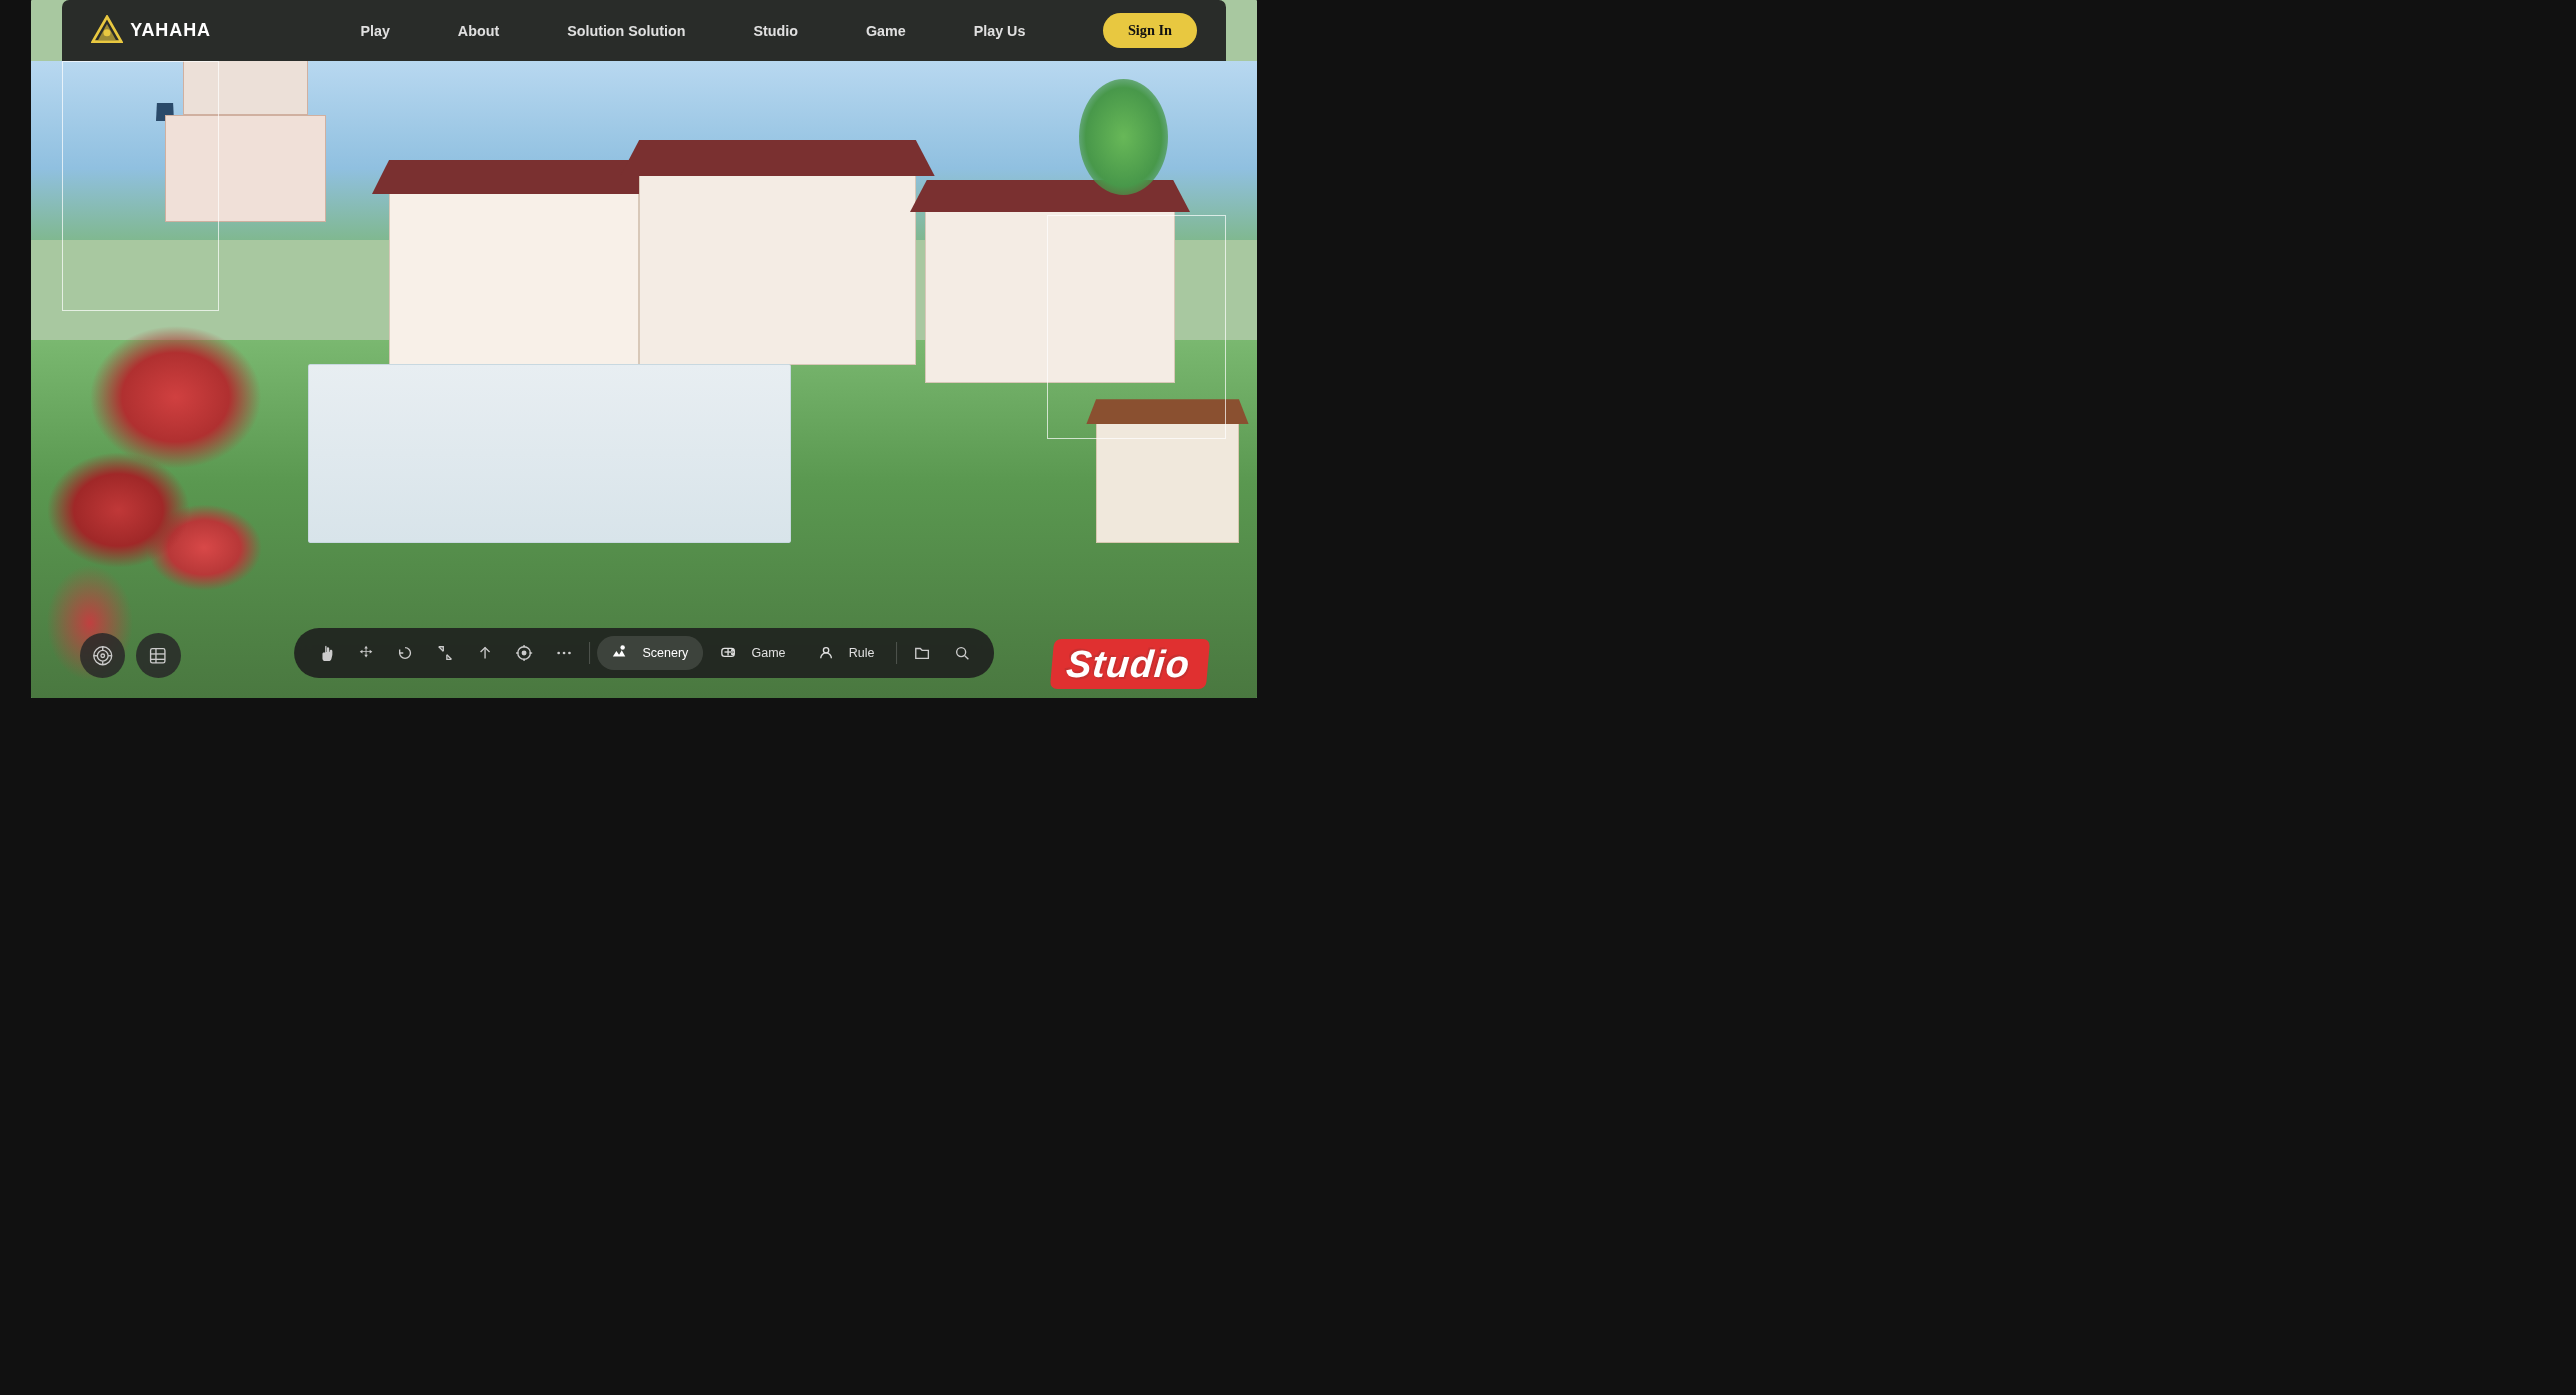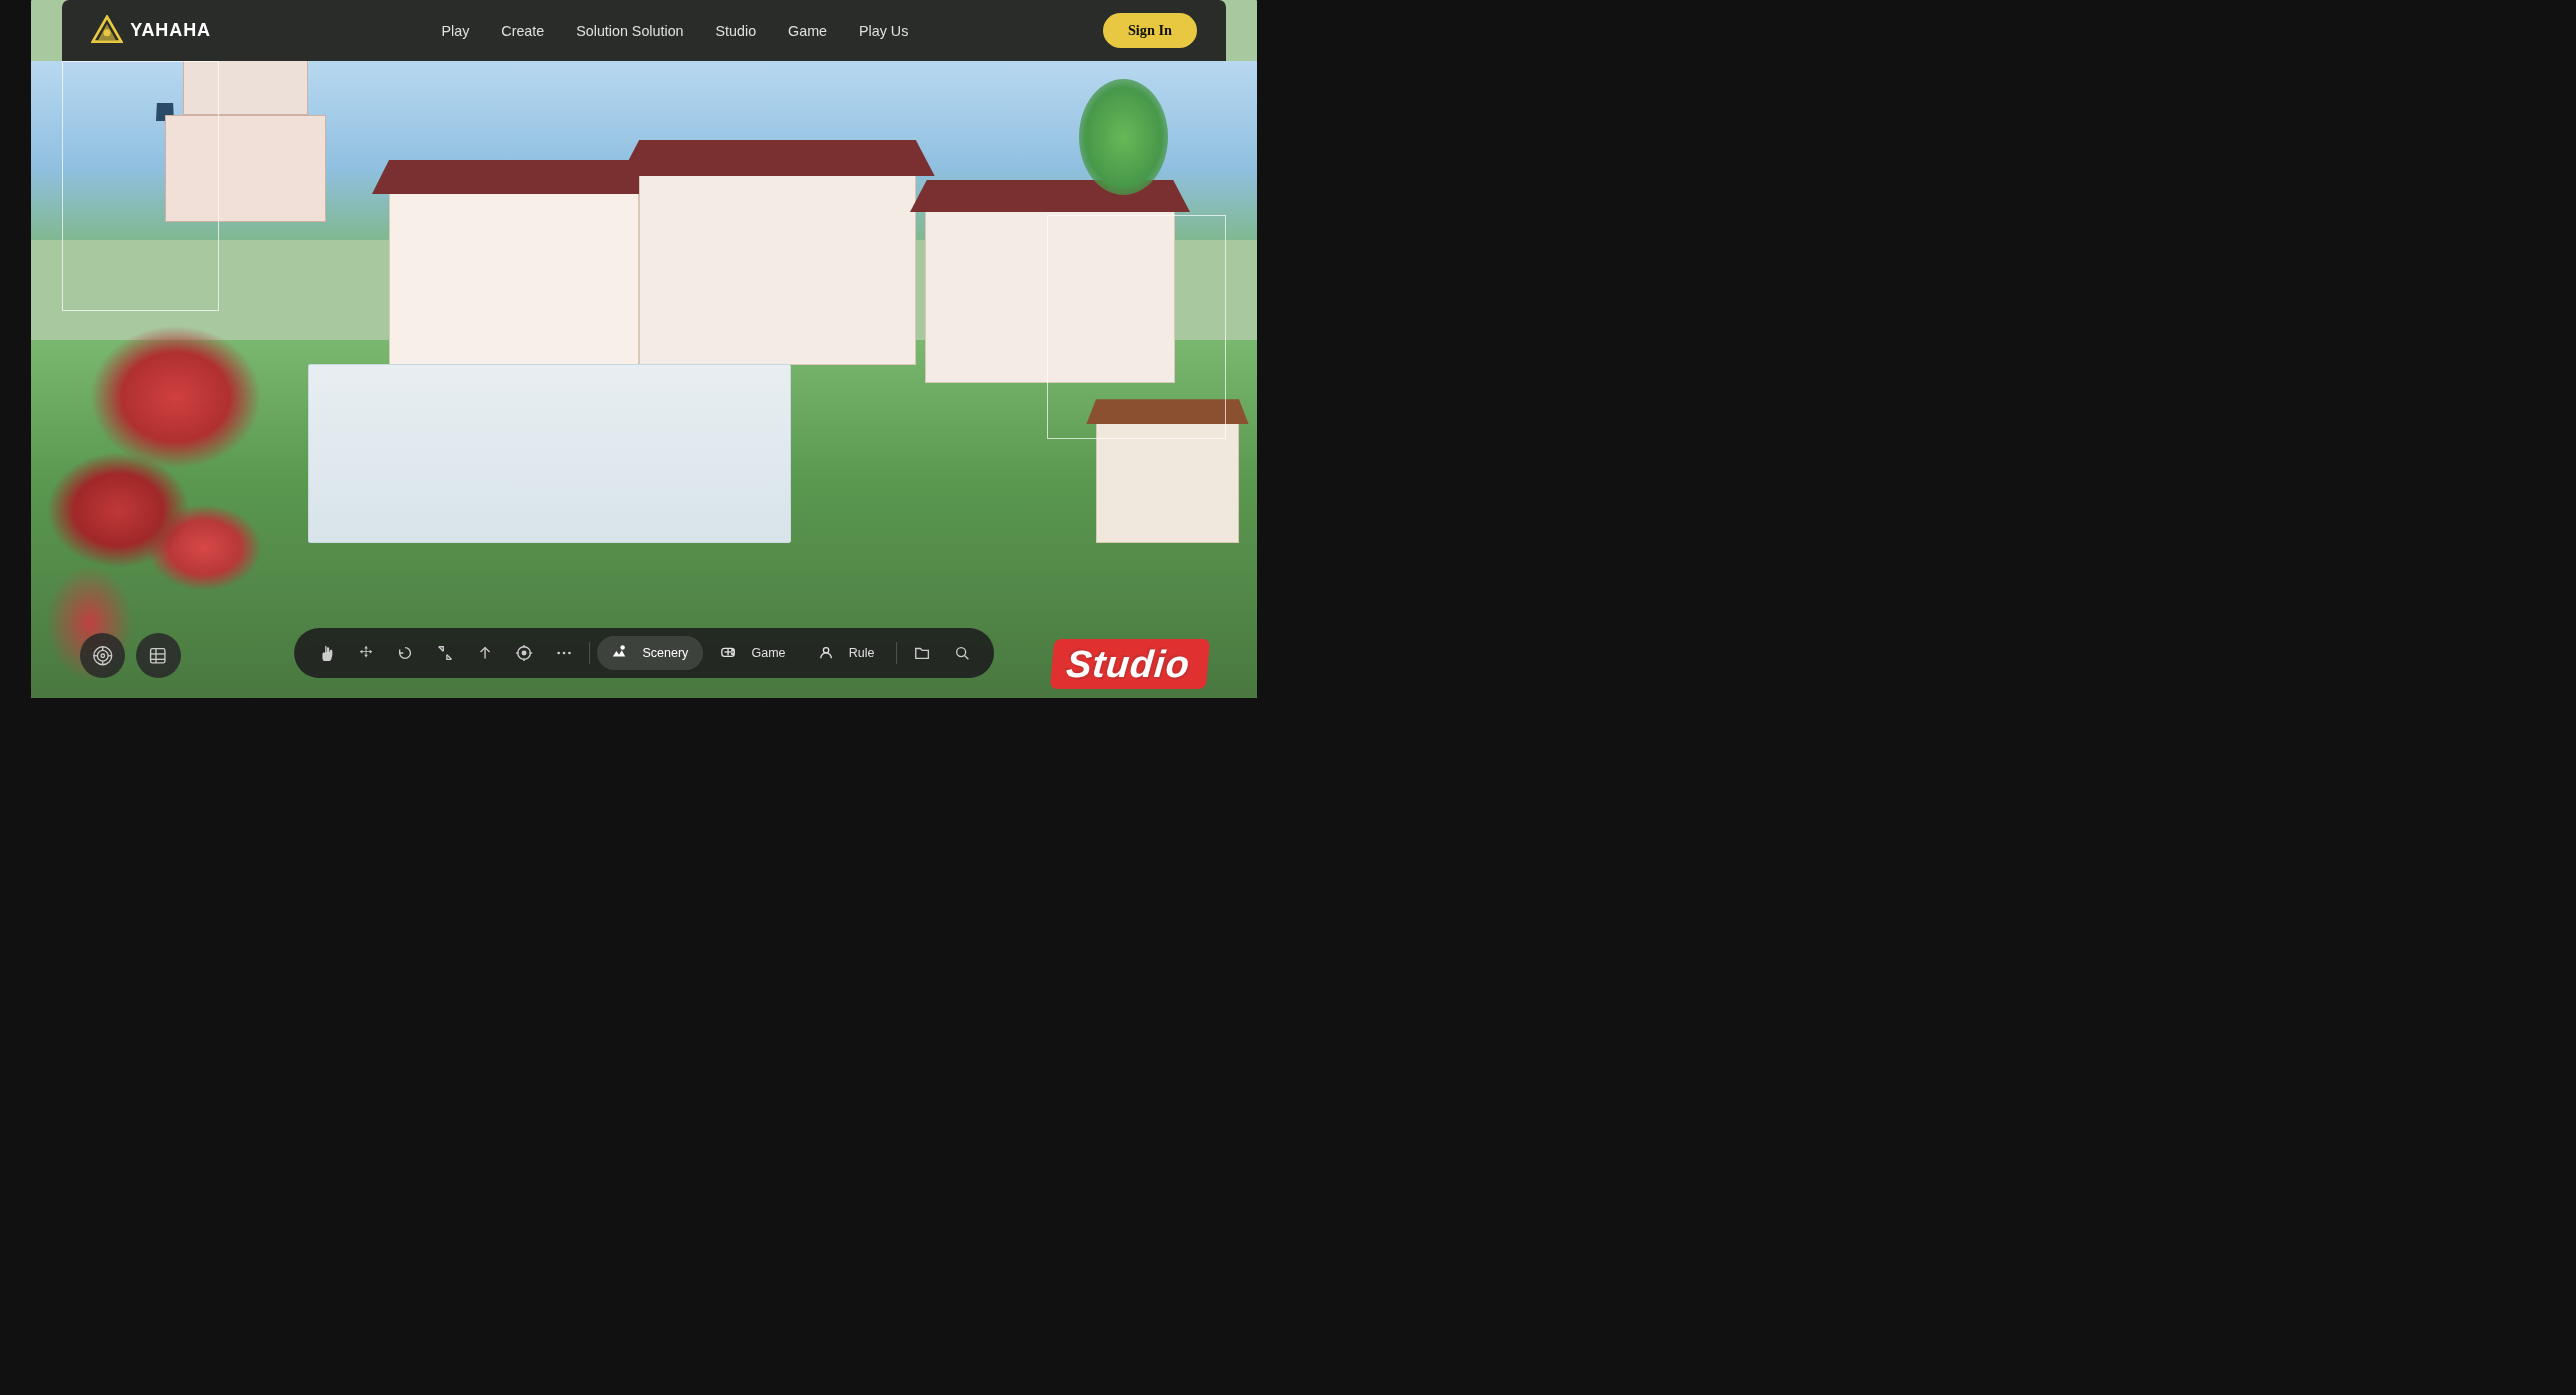--- a/index.html
+++ b/index.html
@@ -59,24 +59,25 @@
       display: flex;
       align-items: center;
       gap: 32px;
       flex: 1;
       justify-content: center;
     }
 
     .nav-link {
       color: #e0e0e0;
       font-size: 14.3px;
-      font-weight: 400;
+      font-weight: 700;
       text-decoration: none;
       cursor: pointer;
       white-space: nowrap;
+      margin-left: 36px;
     }
 
     .sign-in-btn {
       background: #e8c840;
       color: #111;
       border: none;
       border-radius: 21.5px;
       padding: 9px 25px;
       font-size: 14.3px;
       font-weight: 600;
@@ -438,21 +439,21 @@
           <polygon points="18,2 34,30 2,30" fill="none" stroke="#e8c840" stroke-width="3"></polygon>
           <polygon points="18,10 28,28 8,28" fill="#e8c840" opacity="0.6"></polygon>
           <circle cx="18" cy="20" r="4" fill="#e8c840"></circle>
         </svg>
       </div>
       <span class="logo-text">YAHAHA</span>
     </div>
 
     <div class="nav-links">
       <a class="nav-link">Play</a>
-      <a class="nav-link">Create</a>
+      <a class="nav-link">About</a>
       <a class="nav-link">Solution Solution</a>
       <a class="nav-link">Studio</a>
       <a class="nav-link">Game</a>
       <a class="nav-link">Play Us</a>
     </div>
 
     <button class="sign-in-btn">Sign In</button>
   </nav>
 
   <div class="bottom-left-icons">

